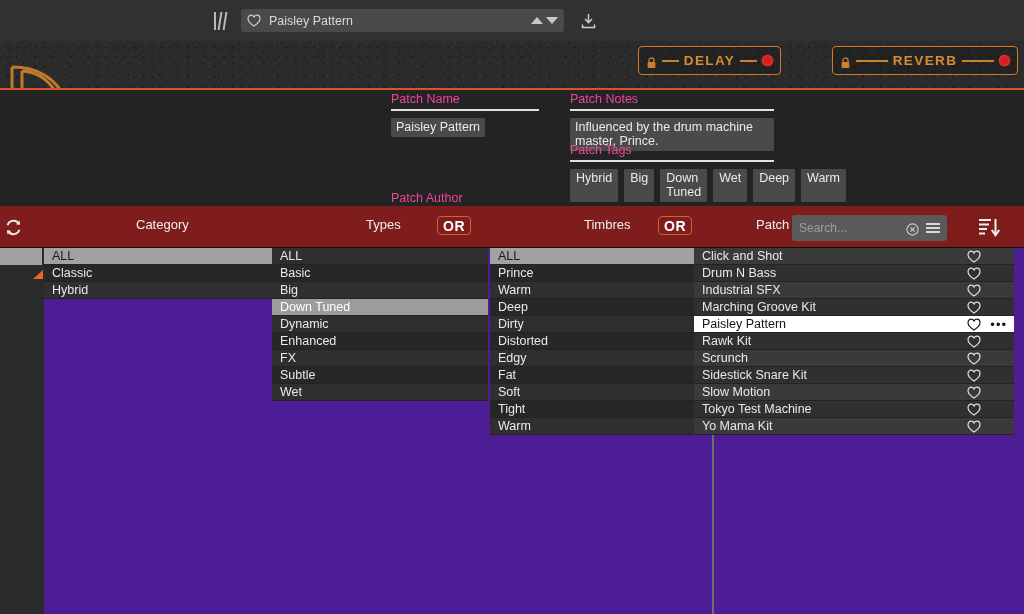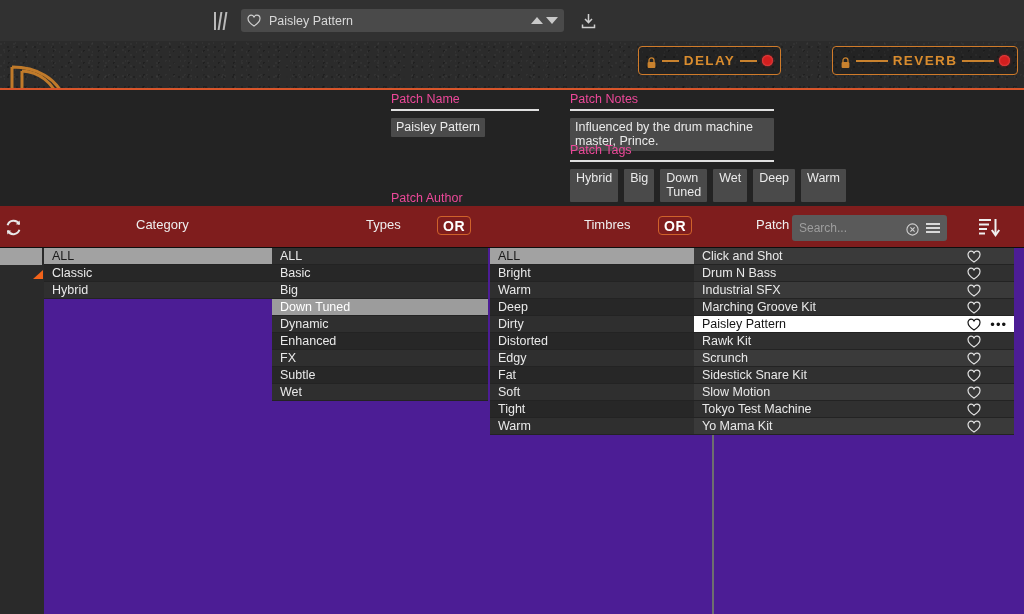--- a/index.html
+++ b/index.html
@@ -309,21 +309,21 @@
         <div class="li">Big</div>
         <div class="li alt selh">Down Tuned</div>
         <div class="li">Dynamic</div>
         <div class="li alt">Enhanced</div>
         <div class="li">FX</div>
         <div class="li alt">Subtle</div>
         <div class="li">Wet</div>
       </div>
     <div class="col c-timbres" id="col-timbres">
         <div class="li sel">ALL</div>
-        <div class="li alt">Bright</div>
+        <div class="li alt">Prince</div>
         <div class="li">Warm</div>
         <div class="li alt">Deep</div>
         <div class="li">Dirty</div>
         <div class="li alt">Distorted</div>
         <div class="li">Edgy</div>
         <div class="li alt">Fat</div>
         <div class="li">Soft</div>
         <div class="li alt">Tight</div>
         <div class="li">Warm</div>
       </div>

